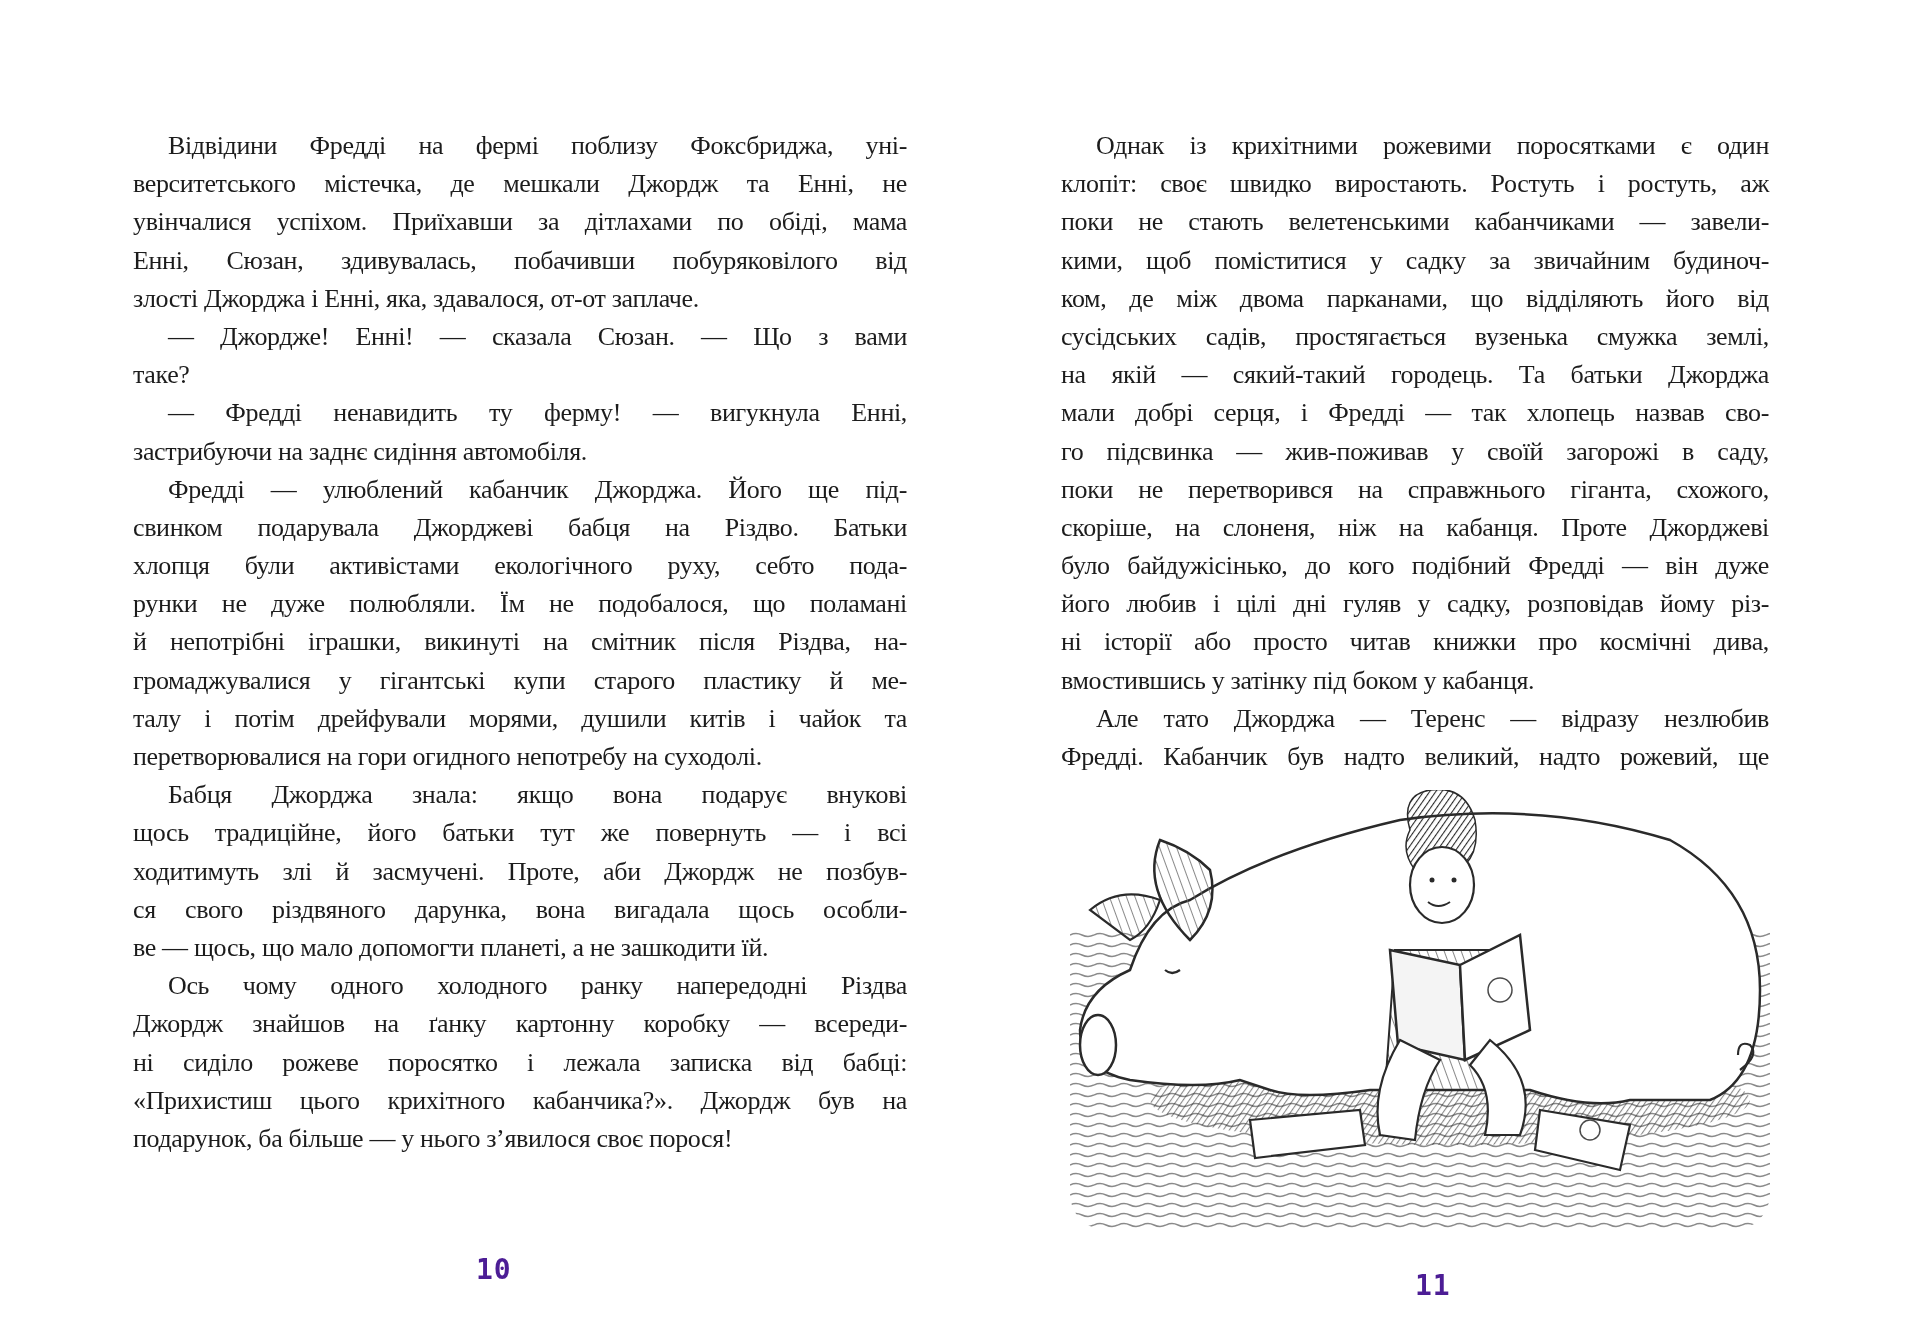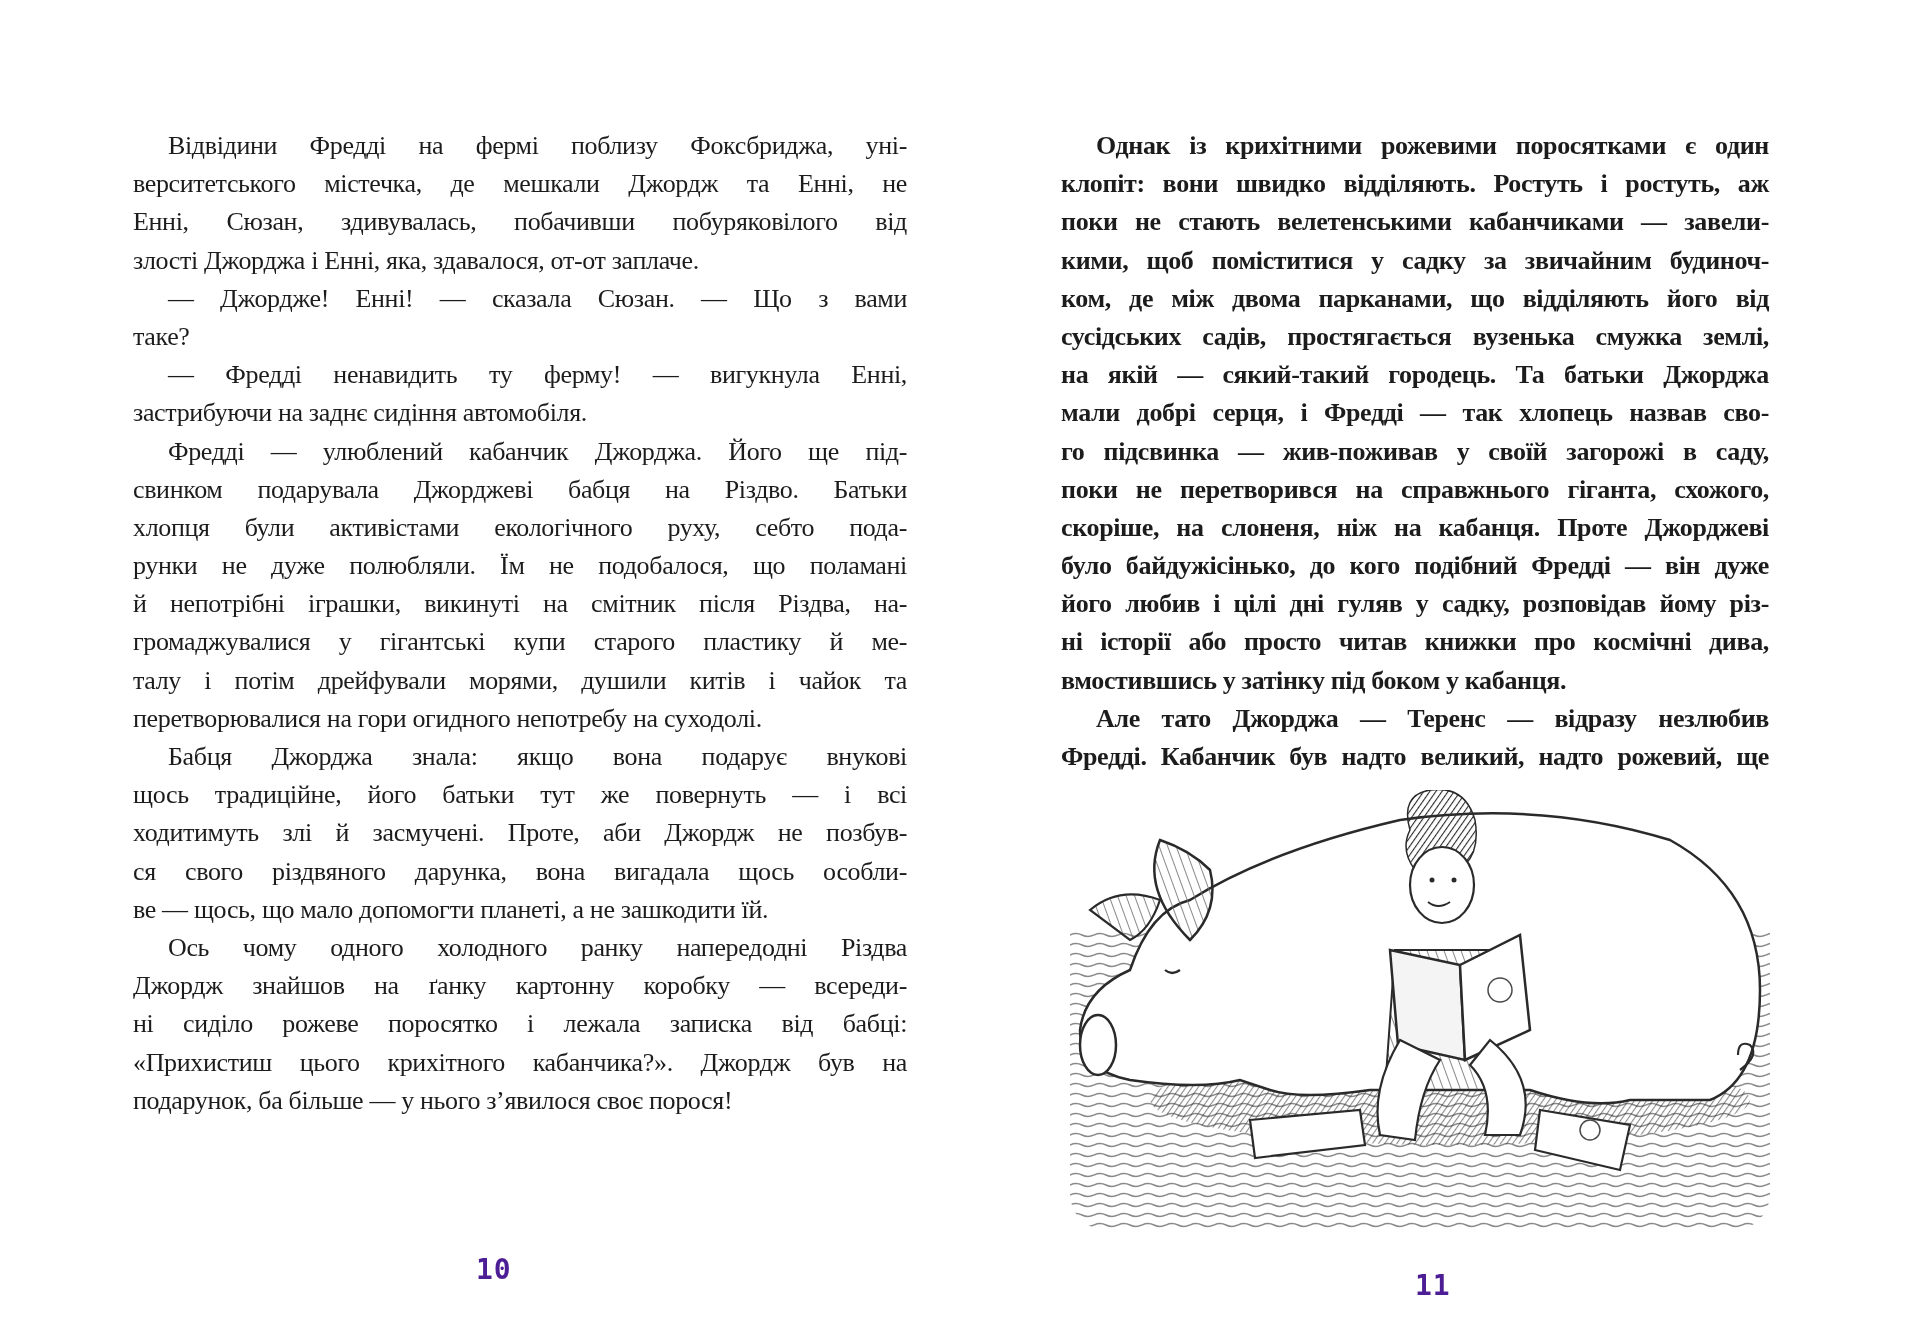--- a/index.html
+++ b/index.html
@@ -2,37 +2,38 @@
 <html><head>
 <meta charset="utf-8">
 <style>
   html, body { margin:0; padding:0; background:#ffffff; }
   body { width:1920px; height:1325px; position:relative; overflow:hidden; font-family:"Liberation Serif", "DejaVu Serif", serif; color:#1c1c1c; }
   .page { position:absolute; top:0; height:1325px; }
   .page-left { left:0; width:960px; }
   .page-right { left:960px; width:960px; }
   .text-block { position:absolute; font-size:26px; line-height:38.2px; letter-spacing:-0.35px; }
   .page-left .text-block { left:133px; top:127px; width:774px; }
-  .page-right .text-block { left:101px; top:127px; width:708px;font-weight:bold; }
+  .page-right .text-block { left:101px; top:127px; width:708px; }
   .line { display:block; white-space:nowrap; text-align:justify; text-align-last:justify; height:38.2px; }
   .line.last { text-align-last:left; }
   .line.indent { padding-left:35px; }
   .page-num { position:absolute; top:1253px; font-family:"DejaVu Sans Mono", "Liberation Mono", monospace; font-weight:bold; font-size:28px; letter-spacing:1px; color:#4c1d95; }
   .page-left .page-num { left:476px; }
   .page-right .page-num { left:455px;margin-top:16px; }
   .illustration { position:absolute; left:110px; top:790px; width:700px; height:440px; border-radius:0 0 36px 36px; overflow:hidden; }
   .illustration svg { width:100%; height:100%; display:block; }
 </style>
 </head>
 <body>
 
 <div class="page page-left">
   <div class="text-block" id="left-text">
       <span class="line indent">Відвідини Фредді на фермі поблизу Фоксбриджа, уні-</span>
       <span class="line">верситетського містечка, де мешкали Джордж та Енні, не</span>
+      <span class="line">увінчалися успіхом. Приїхавши за дітлахами по обіді, мама</span>
       <span class="line">Енні, Сюзан, здивувалась, побачивши побуряковілого від</span>
       <span class="line last">злості Джорджа і Енні, яка, здавалося, от-от заплаче.</span>
       <span class="line indent">— Джордже! Енні! — сказала Сюзан. — Що з вами</span>
       <span class="line last">таке?</span>
       <span class="line indent">— Фредді ненавидить ту ферму! — вигукнула Енні,</span>
       <span class="line last">застрибуючи на заднє сидіння автомобіля.</span>
       <span class="line indent">Фредді — улюблений кабанчик Джорджа. Його ще під-</span>
       <span class="line">свинком подарувала Джорджеві бабця на Різдво. Батьки</span>
       <span class="line">хлопця були активістами екологічного руху, себто пода-</span>
       <span class="line">рунки не дуже полюбляли. Їм не подобалося, що поламані</span>
@@ -50,21 +51,21 @@
       <span class="line">ні сиділо рожеве поросятко і лежала записка від бабці:</span>
       <span class="line">«Прихистиш цього крихітного кабанчика?». Джордж був на</span>
       <span class="line last">подарунок, ба більше — у нього з’явилося своє порося!</span>
     </div>
   <div class="page-num">10</div>
 </div>
 
 <div class="page page-right">
   <div class="text-block" id="right-text">
       <span class="line indent">Однак із крихітними рожевими поросятками є один</span>
-      <span class="line">клопіт: вони швидко відділяють. Ростуть і ростуть, аж</span>
+      <span class="line">клопіт: своє швидко виростають. Ростуть і ростуть, аж</span>
       <span class="line">поки не стають велетенськими кабанчиками — завели-</span>
       <span class="line">кими, щоб поміститися у садку за звичайним будиноч-</span>
       <span class="line">ком, де між двома парканами, що відділяють його від</span>
       <span class="line">сусідських садів, простягається вузенька смужка землі,</span>
       <span class="line">на якій — сякий-такий городець. Та батьки Джорджа</span>
       <span class="line">мали добрі серця, і Фредді — так хлопець назвав сво-</span>
       <span class="line">го підсвинка — жив-поживав у своїй загорожі в саду,</span>
       <span class="line">поки не перетворився на справжнього гіганта, схожого,</span>
       <span class="line">скоріше, на слоненя, ніж на кабанця. Проте Джорджеві</span>
       <span class="line">було байдужісінько, до кого подібний Фредді — він дуже</span>

